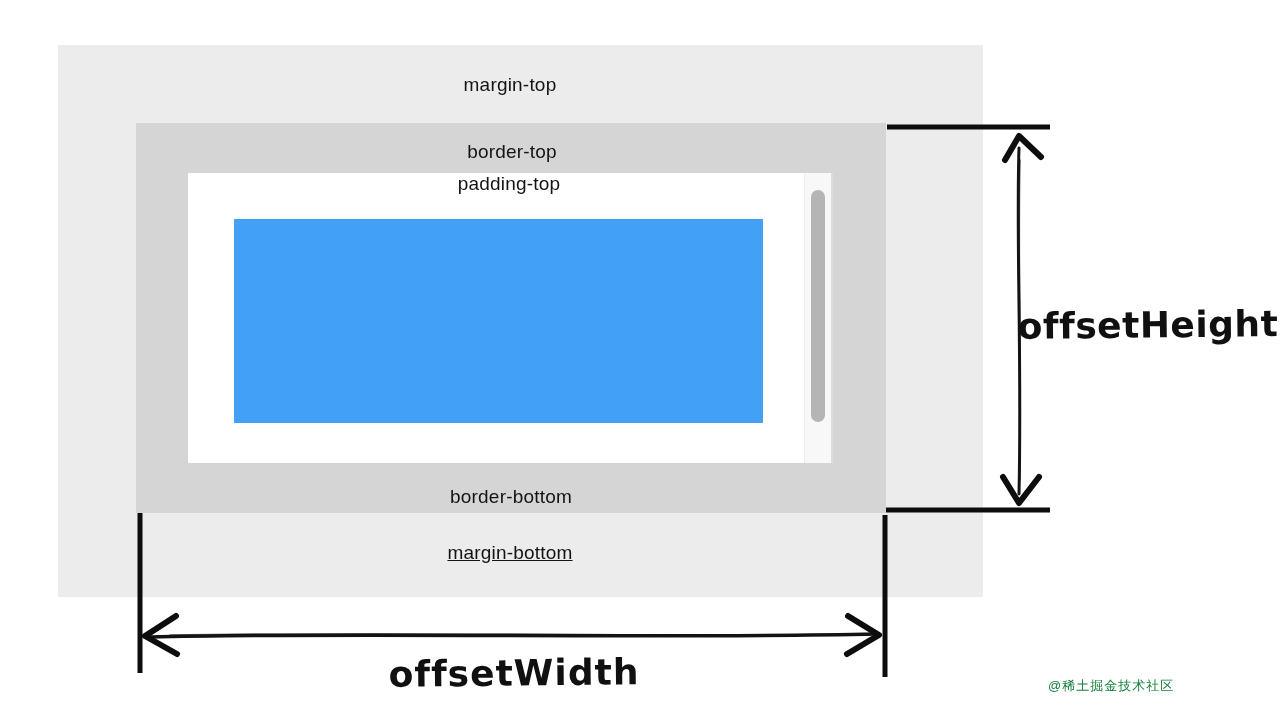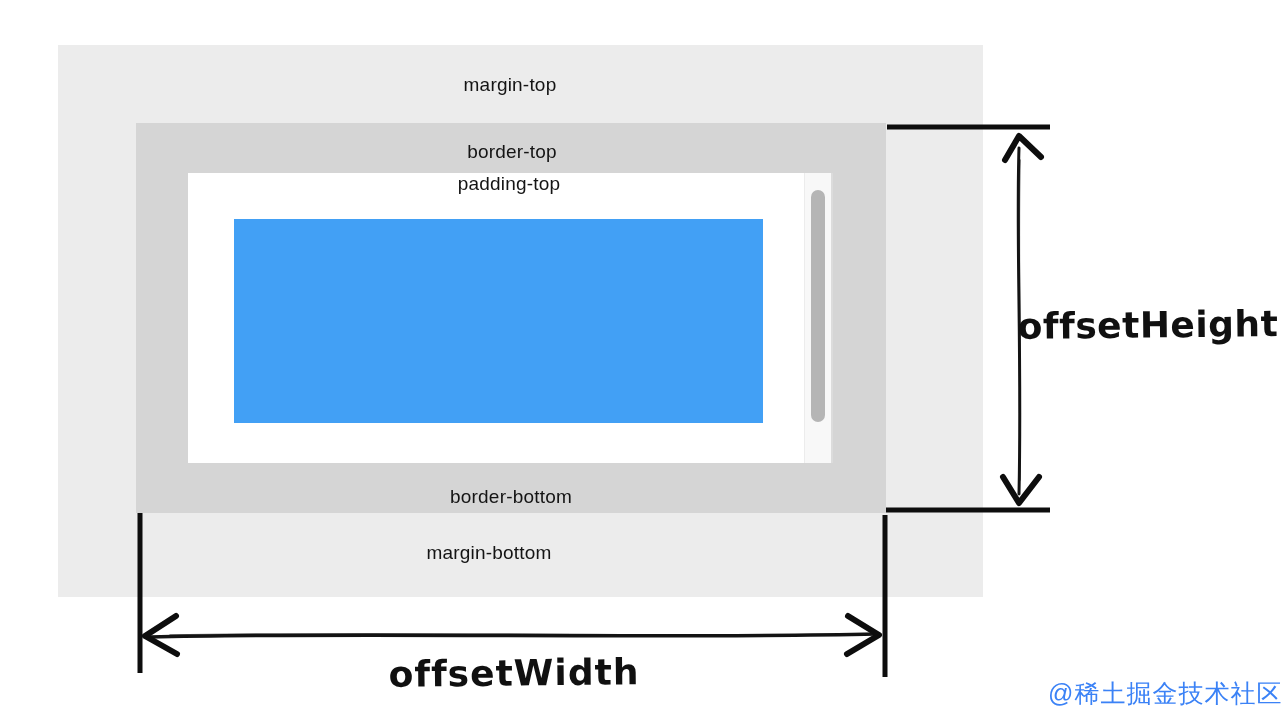--- a/index.html
+++ b/index.html
@@ -54,21 +54,21 @@
     transform: translate(-50%, -50%);
     font-size: 19px;
     color: #141414;
     white-space: nowrap;
     letter-spacing: 0.2px;
   }
   .lbl-margin-top    { left: 510px; top: 85px;  }
   .lbl-border-top    { left: 488px; top: 152px; margin-left: 24px; }
   .lbl-padding-top   { left: 509px; top: 184px; }
   .lbl-border-bottom { left: 511px; top: 490px; margin-top: 7px; }
-  .lbl-margin-bottom { left: 489px; top: 553px; }
+  .lbl-margin-bottom { left: 510px; top: 553px; text-decoration: underline; }
 
   .ink-layer {
     position: absolute;
     left: 0; top: 0;
     width: 1284px; height: 720px;
     pointer-events: none;
   }
   .hand-label {
     position: absolute;
     transform: translate(-50%, -50%) rotate(-0.6deg);
@@ -76,22 +76,22 @@
     font-weight: bold;
     color: #101010;
     white-space: nowrap;
   }
   .lbl-offset-height { left: 1148px; top: 325px; font-size: 36px; letter-spacing: 0.5px; }
   .lbl-offset-width  { left: 514px;  top: 673px; font-size: 36px; letter-spacing: 1px; }
 
   .watermark {
     position: absolute;
     left: 1048px; top: 677px;
-    font-size: 25px;
-    color: #3b82f6;
+    font-size: 13px;
+    color: #15803d;
     letter-spacing: 1px;
     white-space: nowrap;
   }
 </style>
 </head>
 <body>
 
 <div class="canvas">
 
   <div class="box margin-box"></div>

